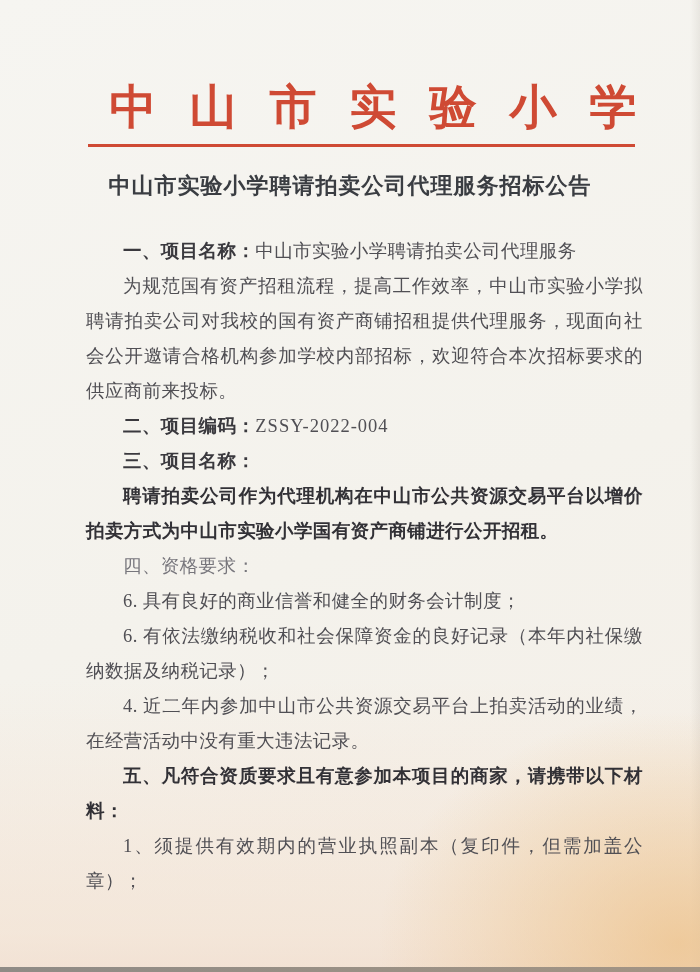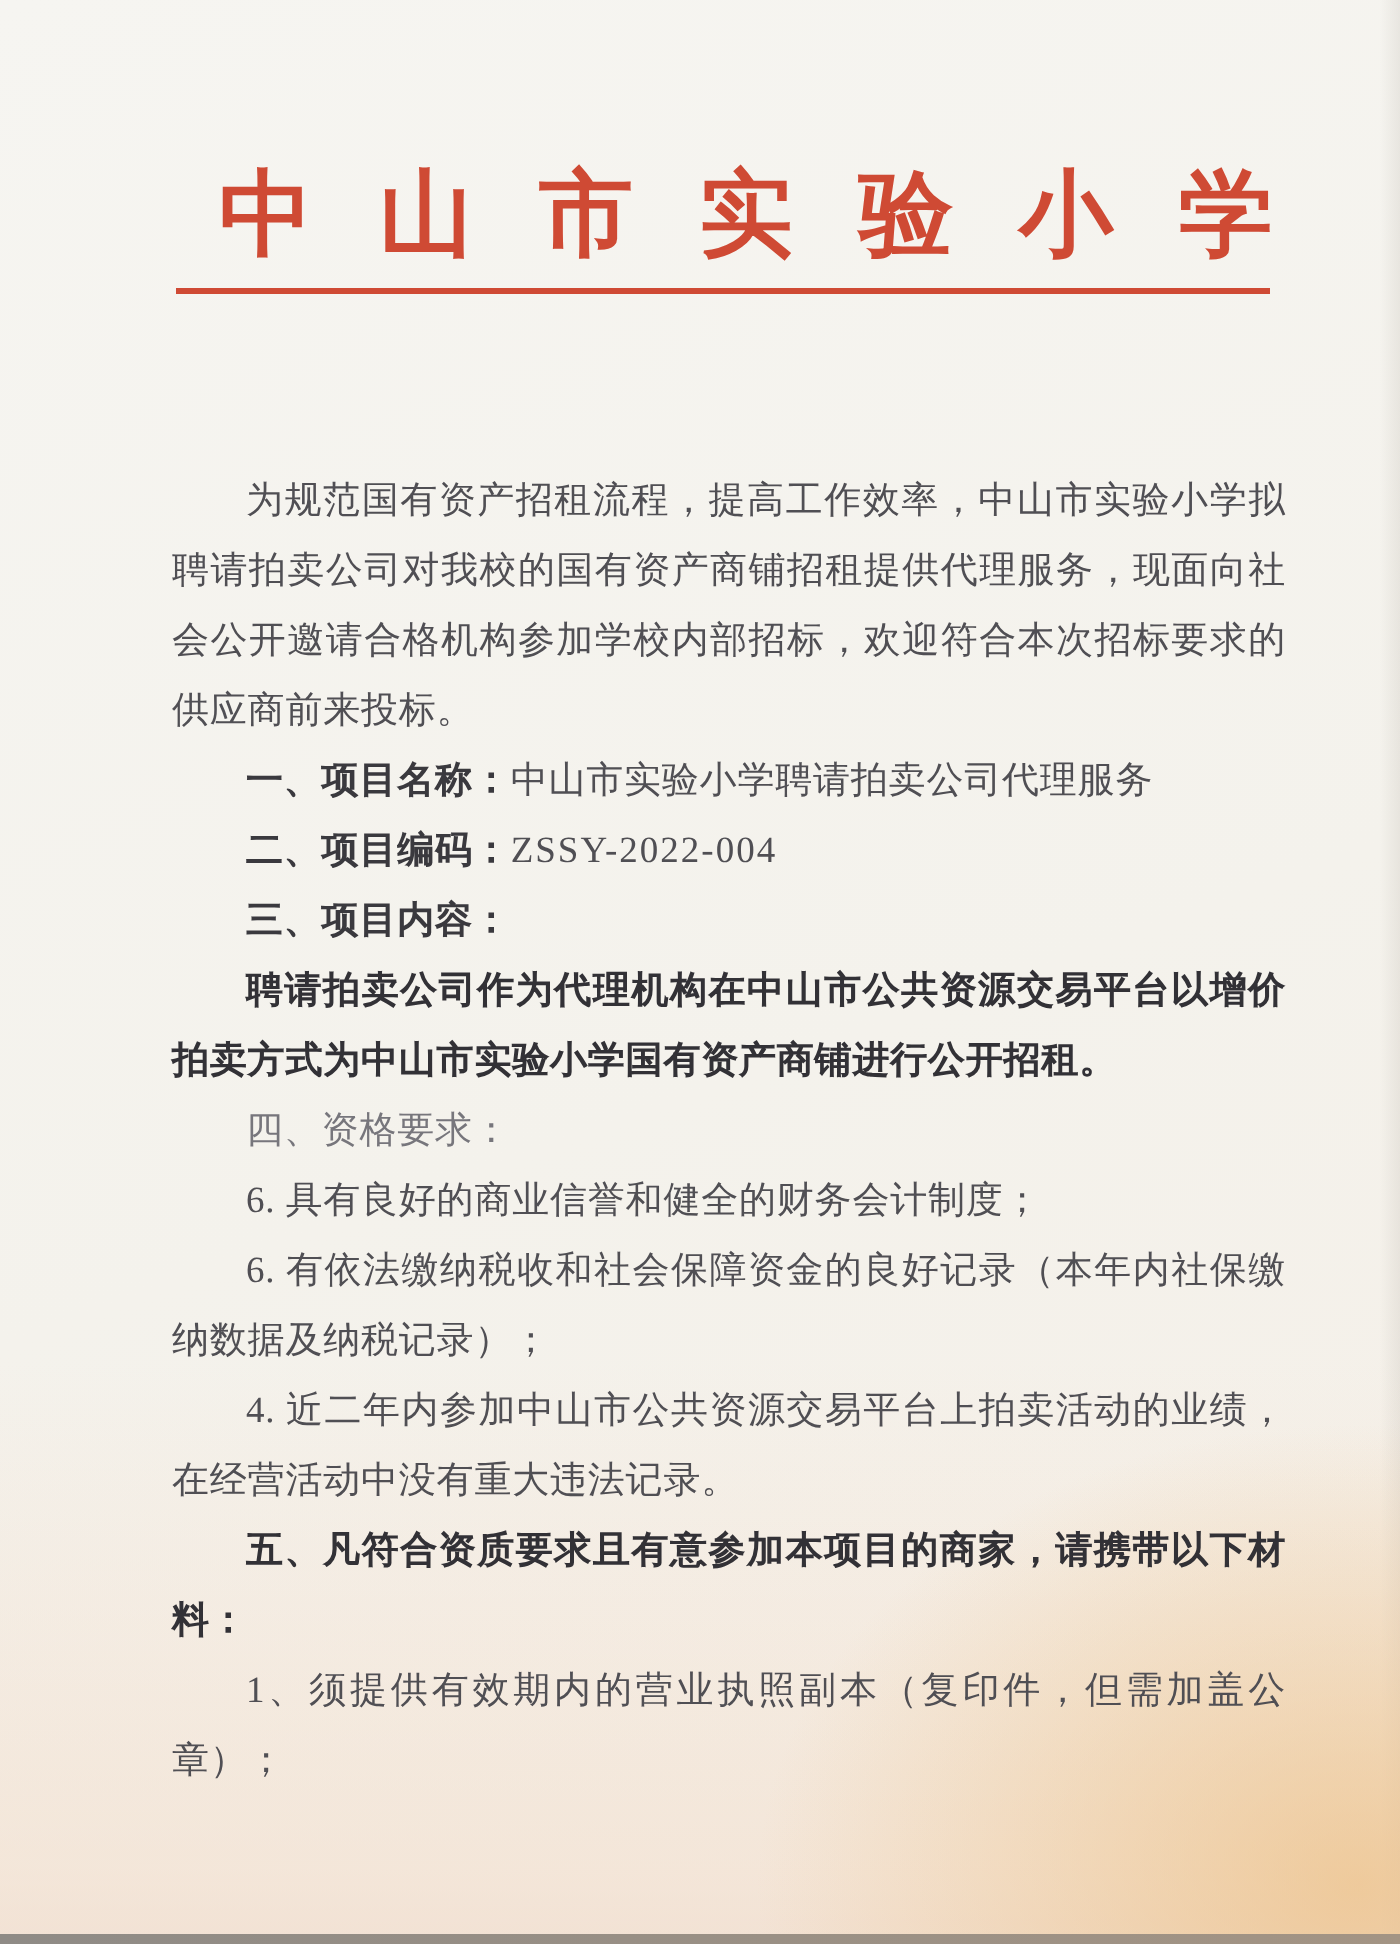--- a/index.html
+++ b/index.html
@@ -56,35 +56,36 @@
 <body>
 
 <div class="page">
 
   <div class="school-row">
     <div class="school-name" style="color: rgb(207, 74, 52);">中山市实验小学</div>
   </div>
 
   <div class="divider" style="background: rgb(207, 74, 52);"></div>
 
+  <div class="doc-title">中山市实验小学聘请拍卖公司代理服务招标公告</div>
 
   <div class="body-text">
-
-    <p>为规范国有资产招租流程，提高工作效率，中山市实验小学拟聘请拍卖公司对我校的国有资产商铺招租提供代理服务，现面向社会公开邀请合格机构参加学校内部招标，欢迎符合本次招标要求的供应商前来投标。</p>
 
     <p>
       <span class="label">一、项目名称：</span><span>中山市实验小学聘请拍卖公司代理服务</span>
     </p>
+
+    <p>为规范国有资产招租流程，提高工作效率，中山市实验小学拟聘请拍卖公司对我校的国有资产商铺招租提供代理服务，现面向社会公开邀请合格机构参加学校内部招标，欢迎符合本次招标要求的供应商前来投标。</p>
 
     <p>
       <span class="label">二、项目编码：</span><span class="code">ZSSY-2022-004</span>
     </p>
 
     <p>
-      <span class="label">三、项目内容：</span>
+      <span class="label">三、项目名称：</span>
     </p>
 
     <p class="bold">聘请拍卖公司作为代理机构在中山市公共资源交易平台以增价拍卖方式为中山市实验小学国有资产商铺进行公开招租。</p>
 
     <p class="faint">四、资格要求：</p>
 
 
     <p>6. 具有良好的商业信誉和健全的财务会计制度；</p>
 
     <p>6. 有依法缴纳税收和社会保障资金的良好记录（本年内社保缴纳数据及纳税记录）；</p>

